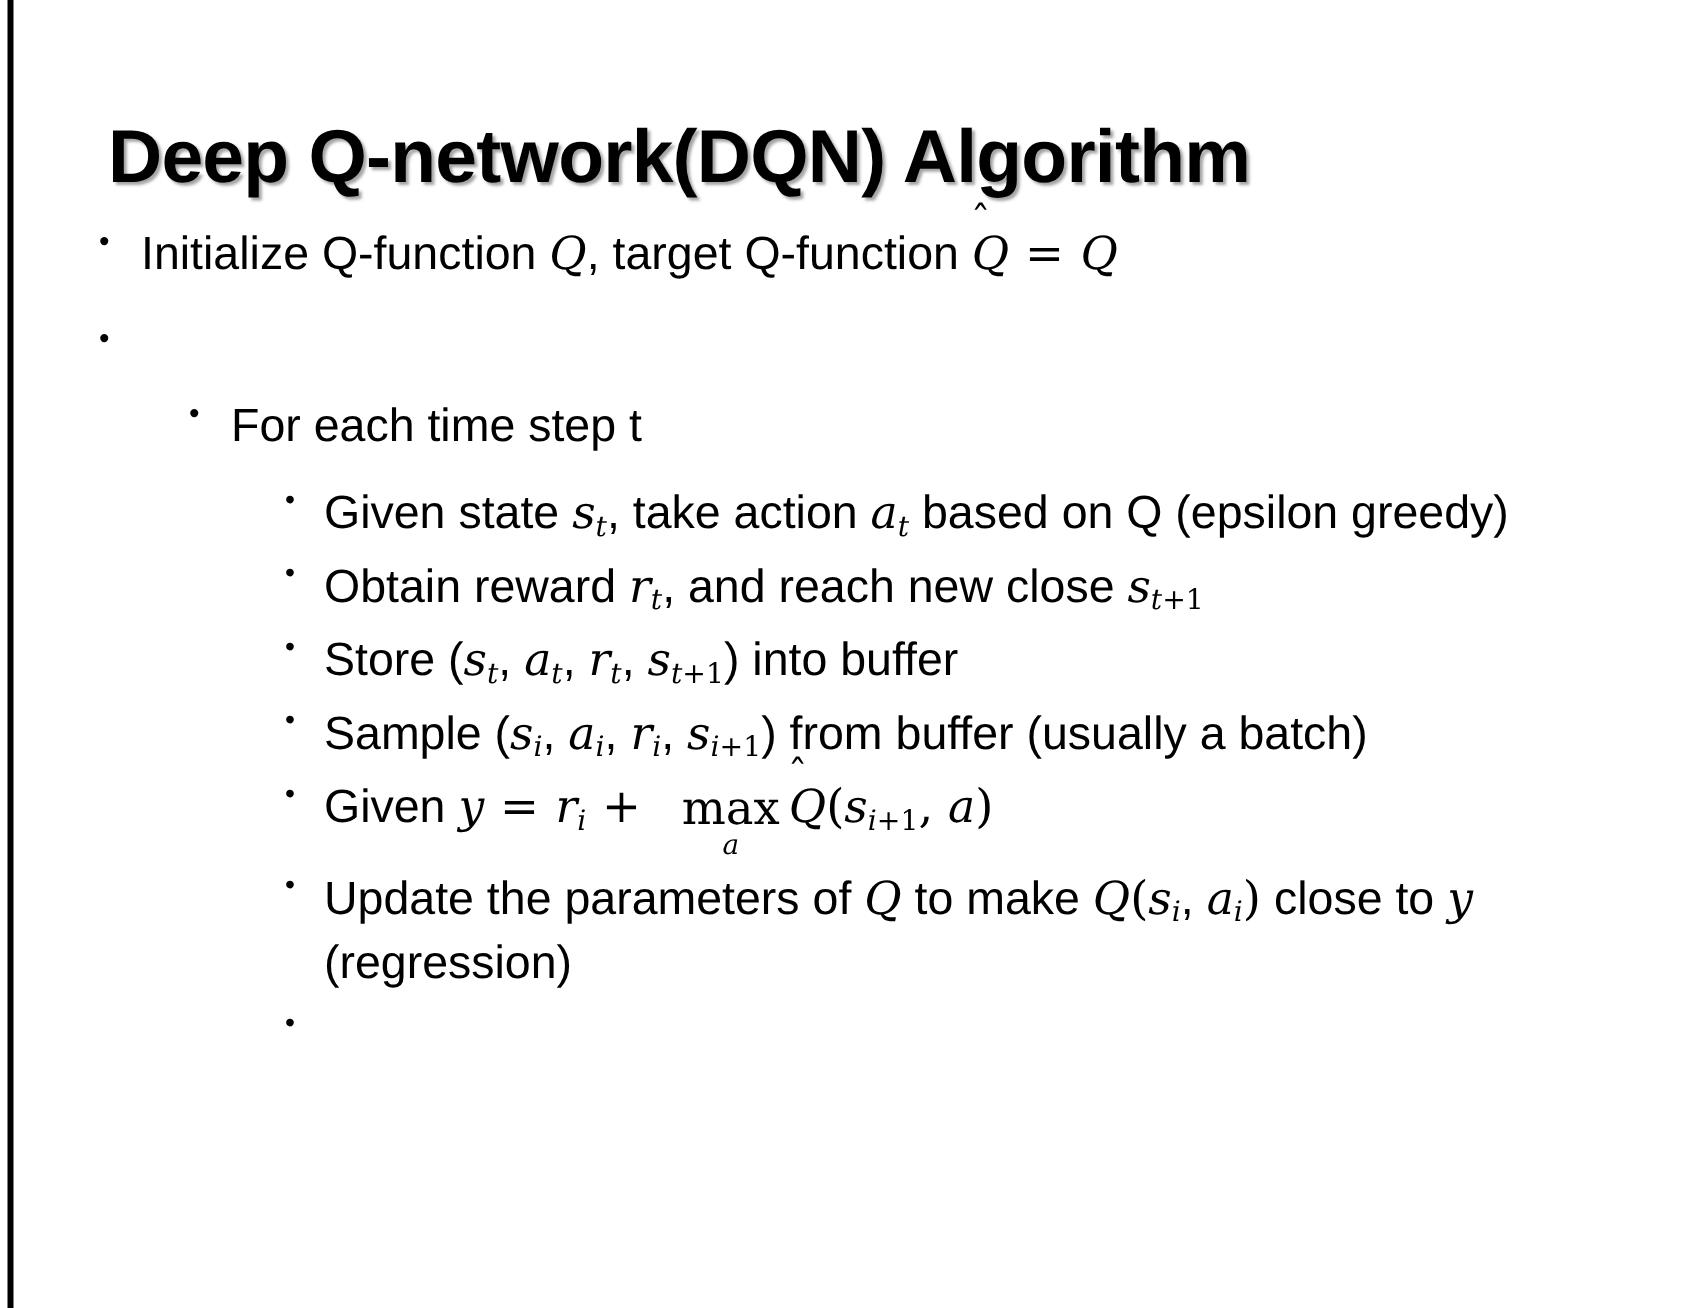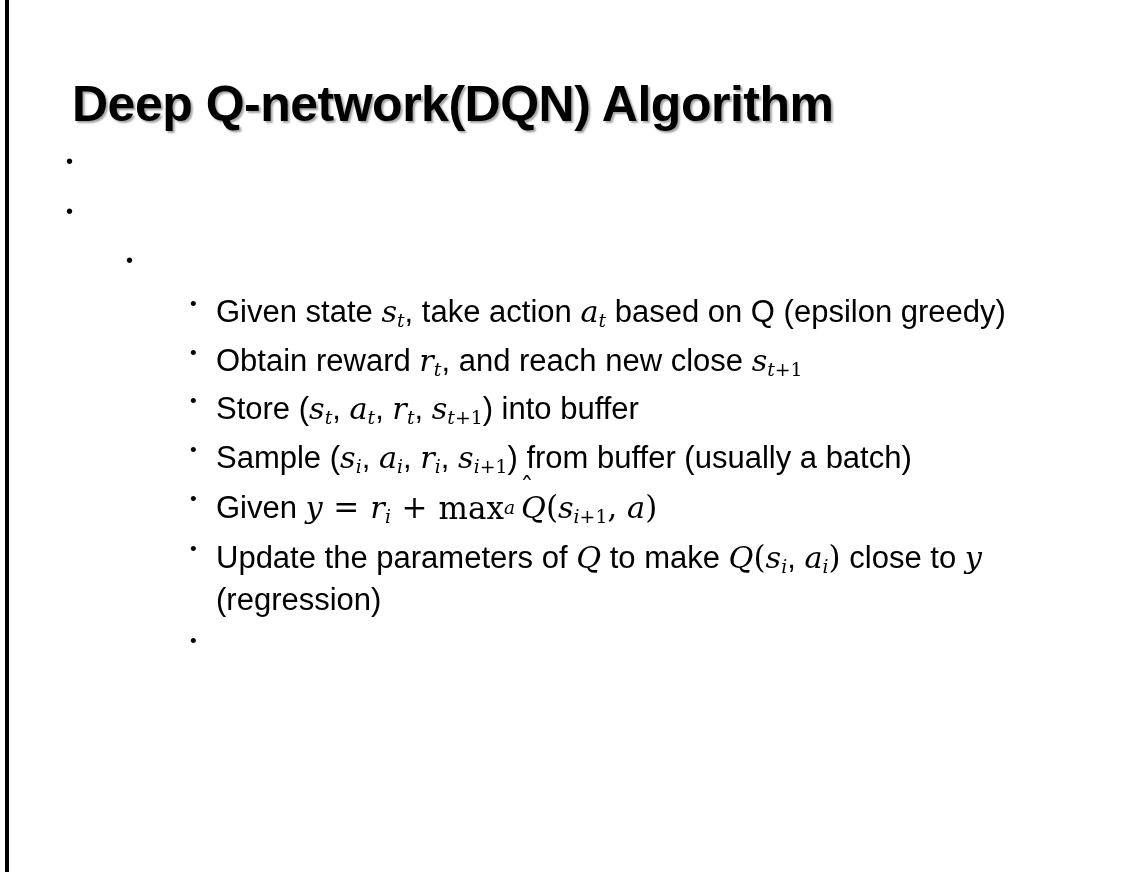--- a/index.html
+++ b/index.html
@@ -111,26 +111,27 @@
     top: -0.50em;
     left: 50%;
     transform: translateX(-52%);
     font-family: "DejaVu Serif", "Liberation Serif", serif;
     font-style: normal;
     font-size: 0.85em;
     line-height: 1;
   }
   .maxwrap {
     display: inline-flex;
-    flex-direction: row;
+    flex-direction: column;
     align-items: center;
     vertical-align: baseline;
     line-height: 1;
     position: relative;
     top: 0.04em;
+    margin-left: 16px;
   }
   .maxwrap .mx {
     font-family: "DejaVu Serif", "Liberation Serif", serif;
     font-style: normal;
     font-size: 1em;
   }
   .maxwrap .mxsub {
     font-family: "DejaVu Serif", "Liberation Serif", serif;
     font-style: italic;
     font-size: 0.60em;
@@ -144,28 +145,30 @@
 <div class="slide">
 
   <div class="left-rule"></div>
 
   <div class="slide-title">Deep Q-network(DQN) Algorithm</div>
 
   <div class="body-list">
 
     <div class="bullet-row lvl1">
       <span class="marker">•</span>
+      <span class="btext"><span>Initialize Q-function </span><span class="mv">Q</span><span>, target Q-function </span><span class="hatwrap"><span class="hat">̂</span><span class="mv">Q</span></span><span class="mop eqsp">&nbsp;<span>=</span>&nbsp;</span><span class="mv">Q</span></span>
     </div>
 
     <div class="bullet-row lvl1">
       <span class="marker">•</span>
     </div>
 
     <div class="bullet-row lvl2">
       <span class="marker">•</span>
+      <span class="btext">For each time step t</span>
     </div>
 
     <div class="bullet-row lvl3">
       <span class="marker">•</span>
       <span class="btext"><span>Given state </span><span class="mv"><span>s</span><sub class="msub">t</sub></span><span>, take action </span><span class="mv"><span>a</span><sub class="msub">t</sub></span><span> based on Q (epsilon greedy)</span></span>
     </div>
 
     <div class="bullet-row lvl3">
       <span class="marker">•</span>
       <span class="btext"><span>Obtain reward </span><span class="mv"><span>r</span><sub class="msub">t</sub></span><span>, and reach new close </span><span class="mv"><span>s</span><sub class="msub"><span>t</span><span class="up">+1</span></sub></span></span>

